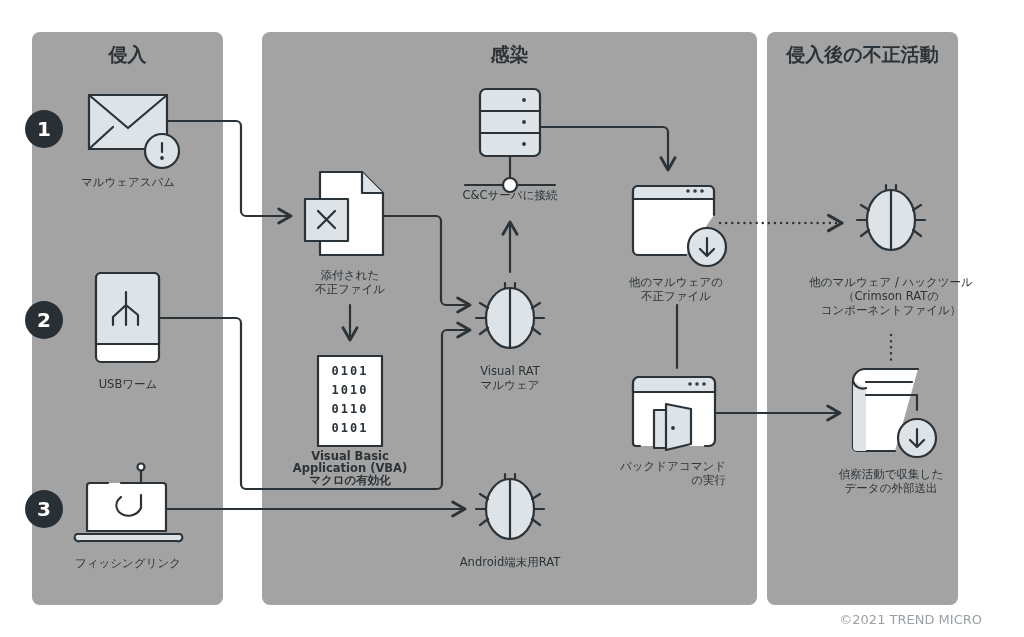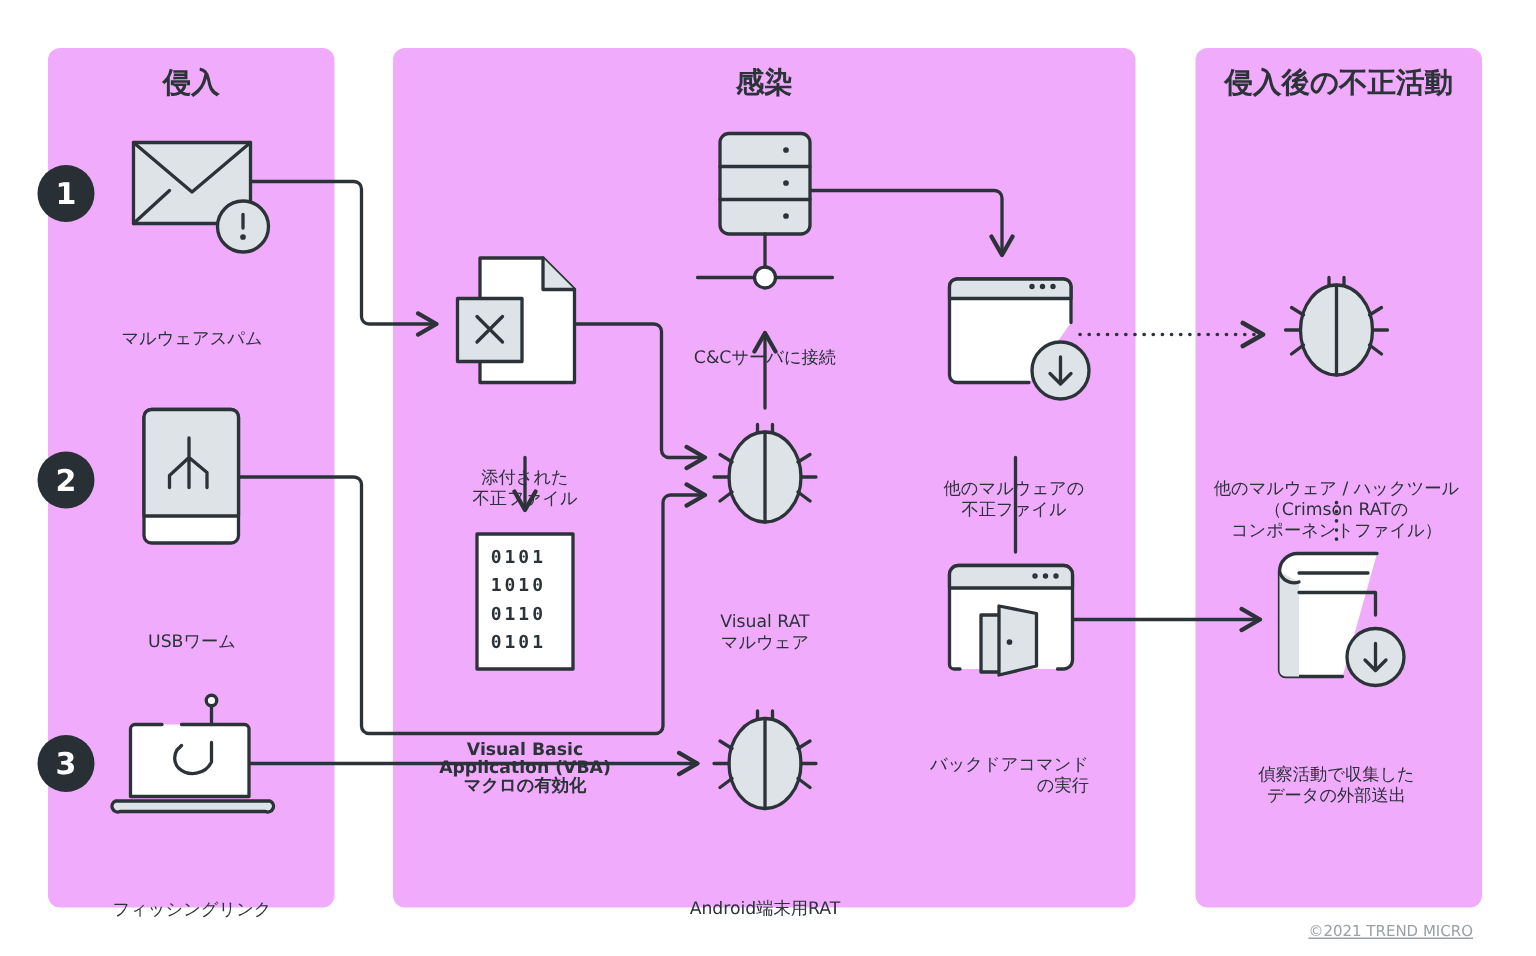--- a/index.html
+++ b/index.html
@@ -1,33 +1,33 @@
 <!DOCTYPE html>
 <html><head>
 <meta charset="utf-8">
 <style>
   html,body{margin:0;padding:0;background:#ffffff;}
   body{width:1024px;height:637px;position:relative;overflow:hidden;font-family:"DejaVu Sans",sans-serif;color:#2b3338;}
-  .panel{position:absolute;background:#f0abfc;border-radius:8px;}
+  .panel{position:absolute;background:#a3a3a3;border-radius:8px;}
   .ptitle{position:absolute;left:0;right:0;text-align:center;font-weight:bold;font-size:19px;color:#2b3338;top:10px;}
-  .lbl{position:absolute;text-align:center;font-size:11.5px;line-height:14px;color:#2b3338;white-space:nowrap;transform:translateX(-50%);margin-top:43px;}
+  .lbl{position:absolute;text-align:center;font-size:11.5px;line-height:14px;color:#2b3338;white-space:nowrap;transform:translateX(-50%);}
   .num{position:absolute;width:38px;height:38px;border-radius:50%;background:#283036;color:#fff;font-weight:bold;font-size:20px;text-align:center;line-height:38px;}
   svg.layer{position:absolute;left:0;top:0;}
-  .copy{position:absolute;right:42px;bottom:10px;font-size:10px;color:#9aa0a4;text-decoration:underline;}
+  .copy{position:absolute;right:42px;bottom:10px;font-size:13px;color:#9aa0a4;}
 </style>
 </head>
 <body>
 
 <div class="panel" style="left:32px;top:32px;width:191px;height:573px;">
   <div class="ptitle">侵入</div>
 </div>
 <div class="panel" style="left:262px;top:32px;width:495px;height:573px;">
   <div class="ptitle">感染</div>
 </div>
-<div class="panel" style="left:797px;top:32px;width:191px;height:573px;">
+<div class="panel" style="left:767px;top:32px;width:191px;height:573px;">
   <div class="ptitle">侵入後の不正活動</div>
 </div>
 
 <div class="num" style="left:25px;top:110px;">1</div>
 <div class="num" style="left:25px;top:301px;">2</div>
 <div class="num" style="left:25px;top:490px;">3</div>
 
 <svg class="layer" width="1024" height="637" viewBox="0 0 1024 637" fill="none" stroke="#2b3338" stroke-width="2.2" stroke-linecap="round" stroke-linejoin="round">
   <defs>
     <marker id="arr" viewBox="0 0 10 10" refX="8" refY="5" markerWidth="8" markerHeight="8" orient="auto">
@@ -129,21 +129,21 @@
 
   <g>
     <path d="M918,369 H865 a12,12 0 0 0 -12,12 V447 a4,4 0 0 0 4,4 H895" fill="#fff"></path>
     <path d="M853,381 V447 a4,4 0 0 0 4,4 H866 V388 Z" fill="#dde3e7" stroke="none"></path>
     <path d="M866,382 H912 M866,388 a10,10 0 0 1 -13,-7 M866,395 H917 V410"></path>
     <circle cx="917" cy="438" r="19" fill="#dde3e7"></circle>
     <path d="M917,429 V446 M910,440 L917,447 L924,440"></path>
   </g>
 </svg>
 
-<div style="position:absolute;left:300px;top:362px;width:64px;text-align:right;font-family:'DejaVu Sans Mono',monospace;font-weight:bold;font-size:12px;line-height:19px;letter-spacing:2px;">
+<div style="position:absolute;left:318px;top:362px;width:64px;text-align:center;font-family:'DejaVu Sans Mono',monospace;font-weight:bold;font-size:12px;line-height:19px;letter-spacing:2px;">
   <div>0101</div>
   <div>1010</div>
   <div>0110</div>
   <div>0101</div>
 </div>
 
 <div class="lbl" style="left:128px;top:175px;"><span>マルウェアスパム</span></div>
 <div class="lbl" style="left:128px;top:377px;"><span>USBワーム</span></div>
 <div class="lbl" style="left:128px;top:556px;"><span>フィッシングリンク</span></div>
 

